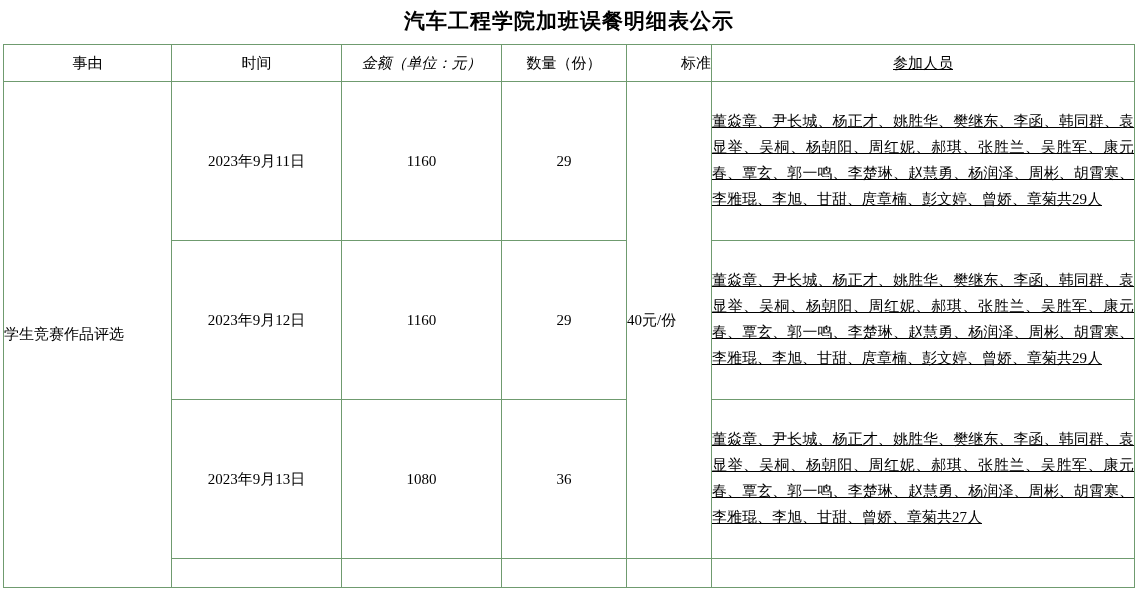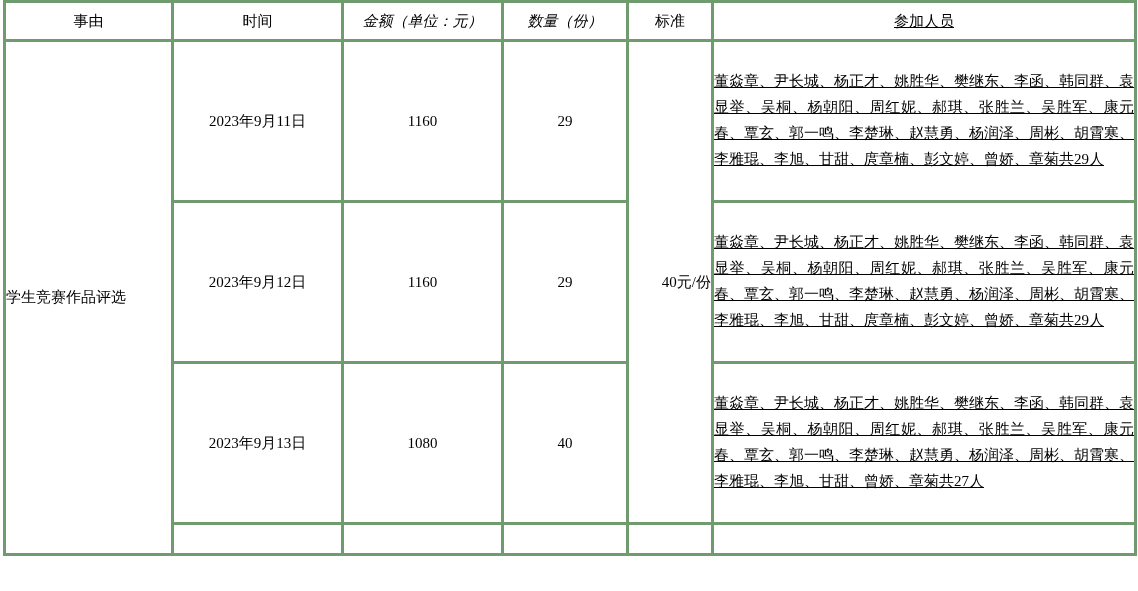--- a/index.html
+++ b/index.html
@@ -27,21 +27,21 @@
     padding: 7px 0 9px 0;
     margin: 0;
   }
   table.sheet {
     border-collapse: collapse;
     table-layout: fixed;
     width: 1131px;
     margin: 0 3px;
   }
   table.sheet td, table.sheet th {
-    border: 3px solid #8b5cf6;
+    border: 1px solid #8b5cf6;
     font-weight: normal;
     font-size: 15px;
     vertical-align: middle;
     padding: 0;
   }
   .hdr td {
     text-align: center;
     height: 36px;
     font-size: 15.5px;
   }
@@ -53,57 +53,58 @@
   .c-people   { width: 423px; }
   td.reason-cell {
     font-size: 15px;
     line-height: 1.5;
   }
   td.time-cell, td.amount-cell, td.qty-cell {
     text-align: center;
     font-size: 15px;
   }
   td.standard-cell {
-    text-align: right;
+    text-align: left;
     font-size: 15px;
   }
   td.people-cell {
     text-align: left;
     font-size: 15px;
     line-height: 1.72;
     padding: 6px 10px 6px 8px;
     text-align: justify;
     text-justify: inter-ideograph;
     text-decoration: underline;
   }
   .row-1 td, .row-2 td, .row-3 td { height: 158px; }
   .row-4 td { height: 28px; }
 </style>
 </head>
 <body>
 
 <div id="doc">
 
+  <h1 class="doc-title">汽车工程学院加班误餐明细表公示</h1>
 
   <table class="sheet">
     <colgroup>
       <col class="c-reason">
       <col class="c-time">
       <col class="c-amount">
       <col class="c-qty">
       <col class="c-standard">
       <col class="c-people">
     </colgroup>
     <tbody>
       <tr class="hdr">
         <td style="border-color: rgb(111, 155, 111);">事由</td>
         <td style="border-color: rgb(111, 155, 111); font-family: Liberation Mono, monospace;">时间</td>
         <td style="border-color: rgb(111, 155, 111); font-style: italic;">金额（单位：元）</td>
-        <td style="border-color: rgb(111, 155, 111); font-style: italic;">数量（份）</td>
-        <td style="border-color: rgb(111, 155, 111);">标准</td>
+        <td style="border-color: rgb(111, 155, 111);">数量（份）</td>
+        <td style="border-color: rgb(111, 155, 111); text-align: right;">标准</td>
         <td style="border-color: rgb(111, 155, 111); text-decoration: underline;">参加人员</td>
       </tr>
 
       <tr class="row-1">
         <td class="reason-cell" rowspan="4" style="border-color: rgb(111, 155, 111);">学生竞赛作品评选</td>
         <td class="time-cell" style="border-color: rgb(111, 155, 111); text-align: center;">2023年9月11日</td>
         <td class="amount-cell" style="border-color: rgb(111, 155, 111);">1160</td>
         <td class="qty-cell" style="border-color: rgb(111, 155, 111);">29</td>
         <td class="standard-cell" rowspan="3" style="border-color: rgb(111, 155, 111);">40元/份</td>
         <td class="people-cell" style="border-color: rgb(111, 155, 111);">董焱章、尹长城、杨正才、姚胜华、樊继东、李函、韩同群、袁显举、吴桐、杨朝阳、周红妮、郝琪、张胜兰、吴胜军、康元春、覃玄、郭一鸣、李楚琳、赵慧勇、杨润泽、周彬、胡霄寒、李雅琨、李旭、甘甜、庹章楠、彭文婷、曾娇、章菊共29人</td>
@@ -112,21 +113,21 @@
       <tr class="row-2">
         <td class="time-cell" style="border-color: rgb(111, 155, 111);">2023年9月12日</td>
         <td class="amount-cell" style="border-color: rgb(111, 155, 111);">1160</td>
         <td class="qty-cell" style="border-color: rgb(111, 155, 111);">29</td>
         <td class="people-cell" style="border-color: rgb(111, 155, 111);">董焱章、尹长城、杨正才、姚胜华、樊继东、李函、韩同群、袁显举、吴桐、杨朝阳、周红妮、郝琪、张胜兰、吴胜军、康元春、覃玄、郭一鸣、李楚琳、赵慧勇、杨润泽、周彬、胡霄寒、李雅琨、李旭、甘甜、庹章楠、彭文婷、曾娇、章菊共29人</td>
       </tr>
 
       <tr class="row-3">
         <td class="time-cell" style="border-color: rgb(111, 155, 111);">2023年9月13日</td>
         <td class="amount-cell" style="border-color: rgb(111, 155, 111);">1080</td>
-        <td class="qty-cell" style="border-color: rgb(111, 155, 111);">40</td>
+        <td class="qty-cell" style="border-color: rgb(111, 155, 111);">36</td>
         <td class="people-cell" style="border-color: rgb(111, 155, 111);">董焱章、尹长城、杨正才、姚胜华、樊继东、李函、韩同群、袁显举、吴桐、杨朝阳、周红妮、郝琪、张胜兰、吴胜军、康元春、覃玄、郭一鸣、李楚琳、赵慧勇、杨润泽、周彬、胡霄寒、李雅琨、李旭、甘甜、曾娇、章菊共27人</td>
       </tr>
 
       <tr class="row-4">
         <td style="border-color: rgb(111, 155, 111);"></td>
         <td style="border-color: rgb(111, 155, 111);"></td>
         <td style="border-color: rgb(111, 155, 111);"></td>
         <td style="border-color: rgb(111, 155, 111);"></td>
         <td style="border-color: rgb(111, 155, 111);"></td>
       </tr>

